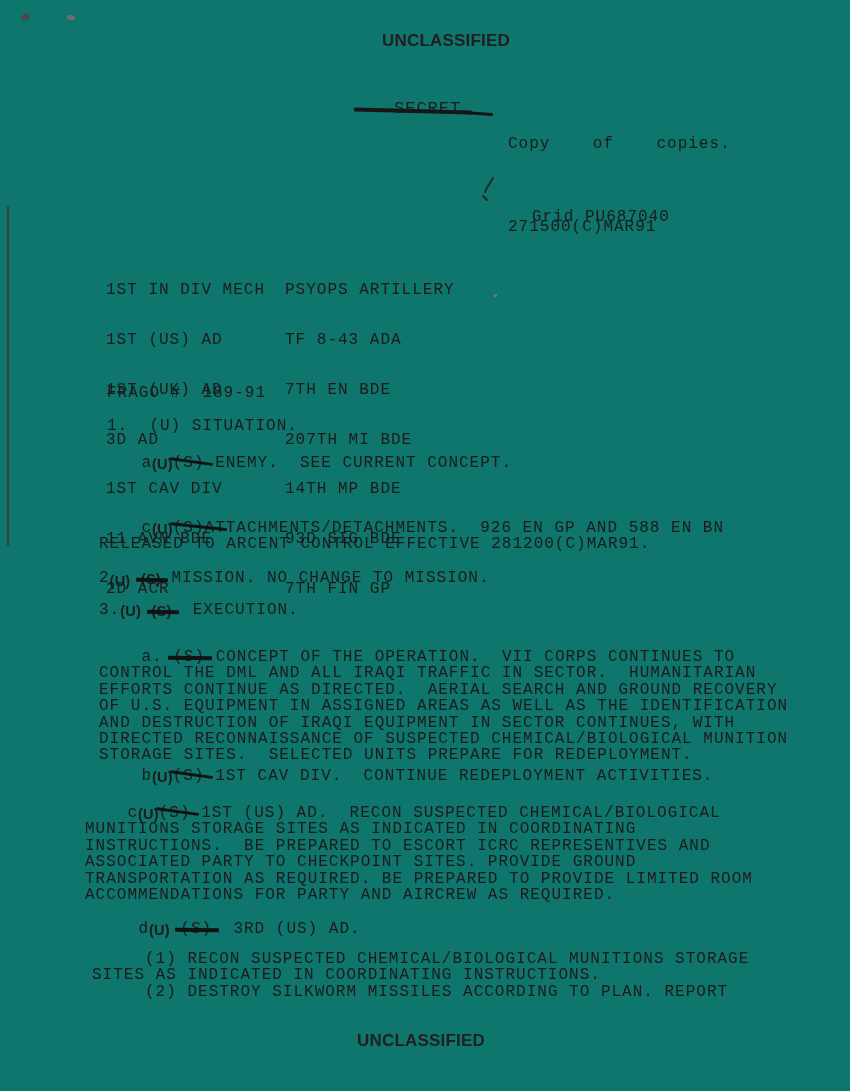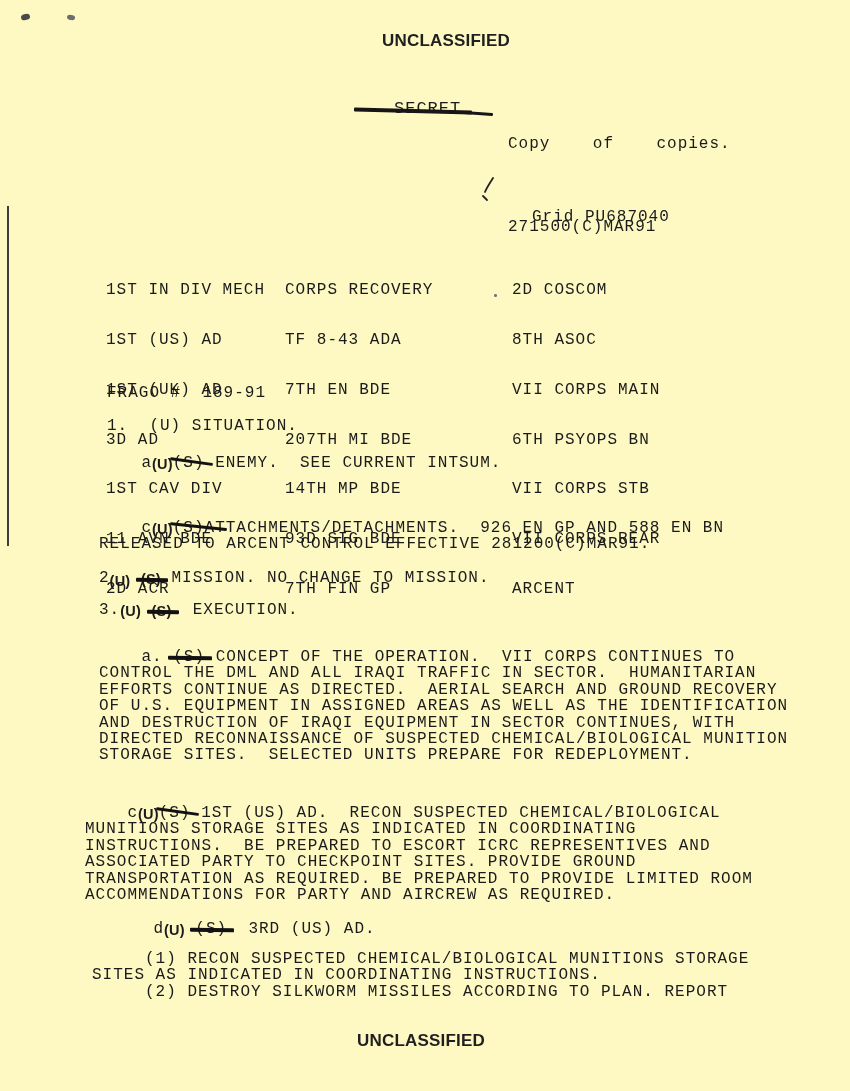--- a/index.html
+++ b/index.html
@@ -1,16 +1,16 @@
 <!DOCTYPE html>
 <html><head>
 <meta charset="utf-8">
 <style>
   html,body{margin:0;padding:0;background:#ffffff;}
-  .page{position:relative;width:850px;height:1091px;background:#fef9c3;overflow:hidden;
+  .page{position:relative;width:850px;height:1091px;background:#0f766e;overflow:hidden;
         font-family:"Liberation Mono","DejaVu Sans Mono",monospace;color:#1b1b1b;}
   .mono{position:absolute;font-family:"Liberation Mono","DejaVu Sans Mono",monospace;
         font-size:16px;letter-spacing:1px;line-height:16.4px;color:#1b1b1b;white-space:pre-wrap;}
   .para{width:736px;}
   .banner{position:absolute;font-family:"Liberation Sans","DejaVu Sans",sans-serif;
         font-weight:700;font-size:17px;letter-spacing:0.2px;color:#1f1f1f;}
   .col div{line-height:17.1px;}
   .hand{font-family:"Liberation Sans","DejaVu Sans",sans-serif;font-weight:600;
         font-size:14.5px;letter-spacing:0.2px;position:relative;top:2px;white-space:pre;}
   .hand.lo{top:4px;}
@@ -51,69 +51,61 @@
   <div class="mono col" style="left:106px;top:249px;">
     <div>1ST IN DIV MECH</div>
     <div>1ST (US) AD</div>
     <div>1ST (UK) AD</div>
     <div>3D AD</div>
     <div>1ST CAV DIV</div>
     <div>11 AVN BDE</div>
     <div>2D ACR</div>
   </div>
   <div class="mono col" style="left:285px;top:249px;">
-    <div>CORPS RECOVERY</div>
+    <div>PSYOPS ARTILLERY</div>
     <div>TF 8-43 ADA</div>
     <div>7TH EN BDE</div>
     <div>207TH MI BDE</div>
     <div>14TH MP BDE</div>
     <div>93D SIG BDE</div>
     <div>7TH FIN GP</div>
   </div>
-  <div class="mono col" style="left:512px;top:249px;">
-    <div>2D COSCOM</div>
-    <div>8TH ASOC</div>
-    <div>VII CORPS MAIN</div>
-    <div>6TH PSYOPS BN</div>
-    <div>VII CORPS STB</div>
-    <div>VII CORPS REAR</div>
-    <div>ARCENT</div>
-  </div>
 
   <div class="mono" style="left:107px;top:385px;">FRAGO #  189-91</div>
 
   <div class="mono" style="left:107px;top:418px;text-align:center;">1.  (U) SITUATION.</div>
 
-  <div class="mono para" style="left:99px;top:454px;"><span>    a</span><span class="hand">(U)</span><span class="struck sw-down">(S)</span><span> ENEMY.  SEE CURRENT INTSUM.</span></div>
+  <div class="mono para" style="left:99px;top:454px;"><span>    a</span><span class="hand">(U)</span><span class="struck sw-down">(S)</span><span> ENEMY.  SEE CURRENT CONCEPT.</span></div>
 
 
   <div class="mono para" style="left:99px;top:519px;"><span>    c</span><span class="hand">(U)</span><span class="struck sw-long">(S)</span><span>ATTACHMENTS/DETACHMENTS.  926 EN GP AND 588 EN BN
 RELEASED TO ARCENT CONTROL EFFECTIVE 281200(C)MAR91.</span></div>
 
   <div class="mono para" style="left:99px;top:569px;"><span>2</span><span class="hand lo">(U)</span><span> </span><span class="struck hand sw-flat">(S)</span><span> MISSION. NO CHANGE TO MISSION.</span></div>
 
   <div class="mono para" style="left:99px;top:601px;"><span>3.</span><span class="hand">(U)</span><span> </span><span class="struck hand sw-flat">(S)</span><span>  EXECUTION.</span></div>
 
   <div class="mono para" style="left:99px;top:649px;"><span>    a. </span><span class="struck sw-flat">(S)</span><span> CONCEPT OF THE OPERATION.  VII CORPS CONTINUES TO
 CONTROL THE DML AND ALL IRAQI TRAFFIC IN SECTOR.  HUMANITARIAN
 EFFORTS CONTINUE AS DIRECTED.  AERIAL SEARCH AND GROUND RECOVERY
 OF U.S. EQUIPMENT IN ASSIGNED AREAS AS WELL AS THE IDENTIFICATION
 AND DESTRUCTION OF IRAQI EQUIPMENT IN SECTOR CONTINUES, WITH
 DIRECTED RECONNAISSANCE OF SUSPECTED CHEMICAL/BIOLOGICAL MUNITION
 STORAGE SITES.  SELECTED UNITS PREPARE FOR REDEPLOYMENT.</span></div>
 
+  <div class="mono para" style="left:99px;top:767px;"><span>    b</span><span class="hand">(U)</span><span class="struck sw-down">(S)</span><span> 1ST CAV DIV.  CONTINUE REDEPLOYMENT ACTIVITIES.</span></div>
 
   <div class="mono para" style="left:85px;top:804px;"><span>    c</span><span class="hand">(U)</span><span class="struck sw-down">(S)</span><span> 1ST (US) AD.  RECON SUSPECTED CHEMICAL/BIOLOGICAL
 MUNITIONS STORAGE SITES AS INDICATED IN COORDINATING
 INSTRUCTIONS.  BE PREPARED TO ESCORT ICRC REPRESENTIVES AND
 ASSOCIATED PARTY TO CHECKPOINT SITES. PROVIDE GROUND
 TRANSPORTATION AS REQUIRED. BE PREPARED TO PROVIDE LIMITED ROOM
 ACCOMMENDATIONS FOR PARTY AND AIRCREW AS REQUIRED.</span></div>
 
-  <div class="mono para" style="left:111px;top:920px;"><span>    d</span><span class="hand">(U)</span><span> </span><span class="struck sw-flat">(S)</span><span>  3RD (US) AD.</span></div>
+  <div class="mono para" style="left:96px;top:920px;"><span>    d</span><span class="hand">(U)</span><span> </span><span class="struck sw-flat">(S)</span><span>  3RD (US) AD.</span></div>
 
   <div class="mono para" style="left:92px;top:951px;">     (1) RECON SUSPECTED CHEMICAL/BIOLOGICAL MUNITIONS STORAGE
 SITES AS INDICATED IN COORDINATING INSTRUCTIONS.
      (2) DESTROY SILKWORM MISSILES ACCORDING TO PLAN. REPORT</div>
 
   <div class="banner" style="left:357px;top:1031px;">UNCLASSIFIED</div>
 
 </div>
 
 </body></html>

